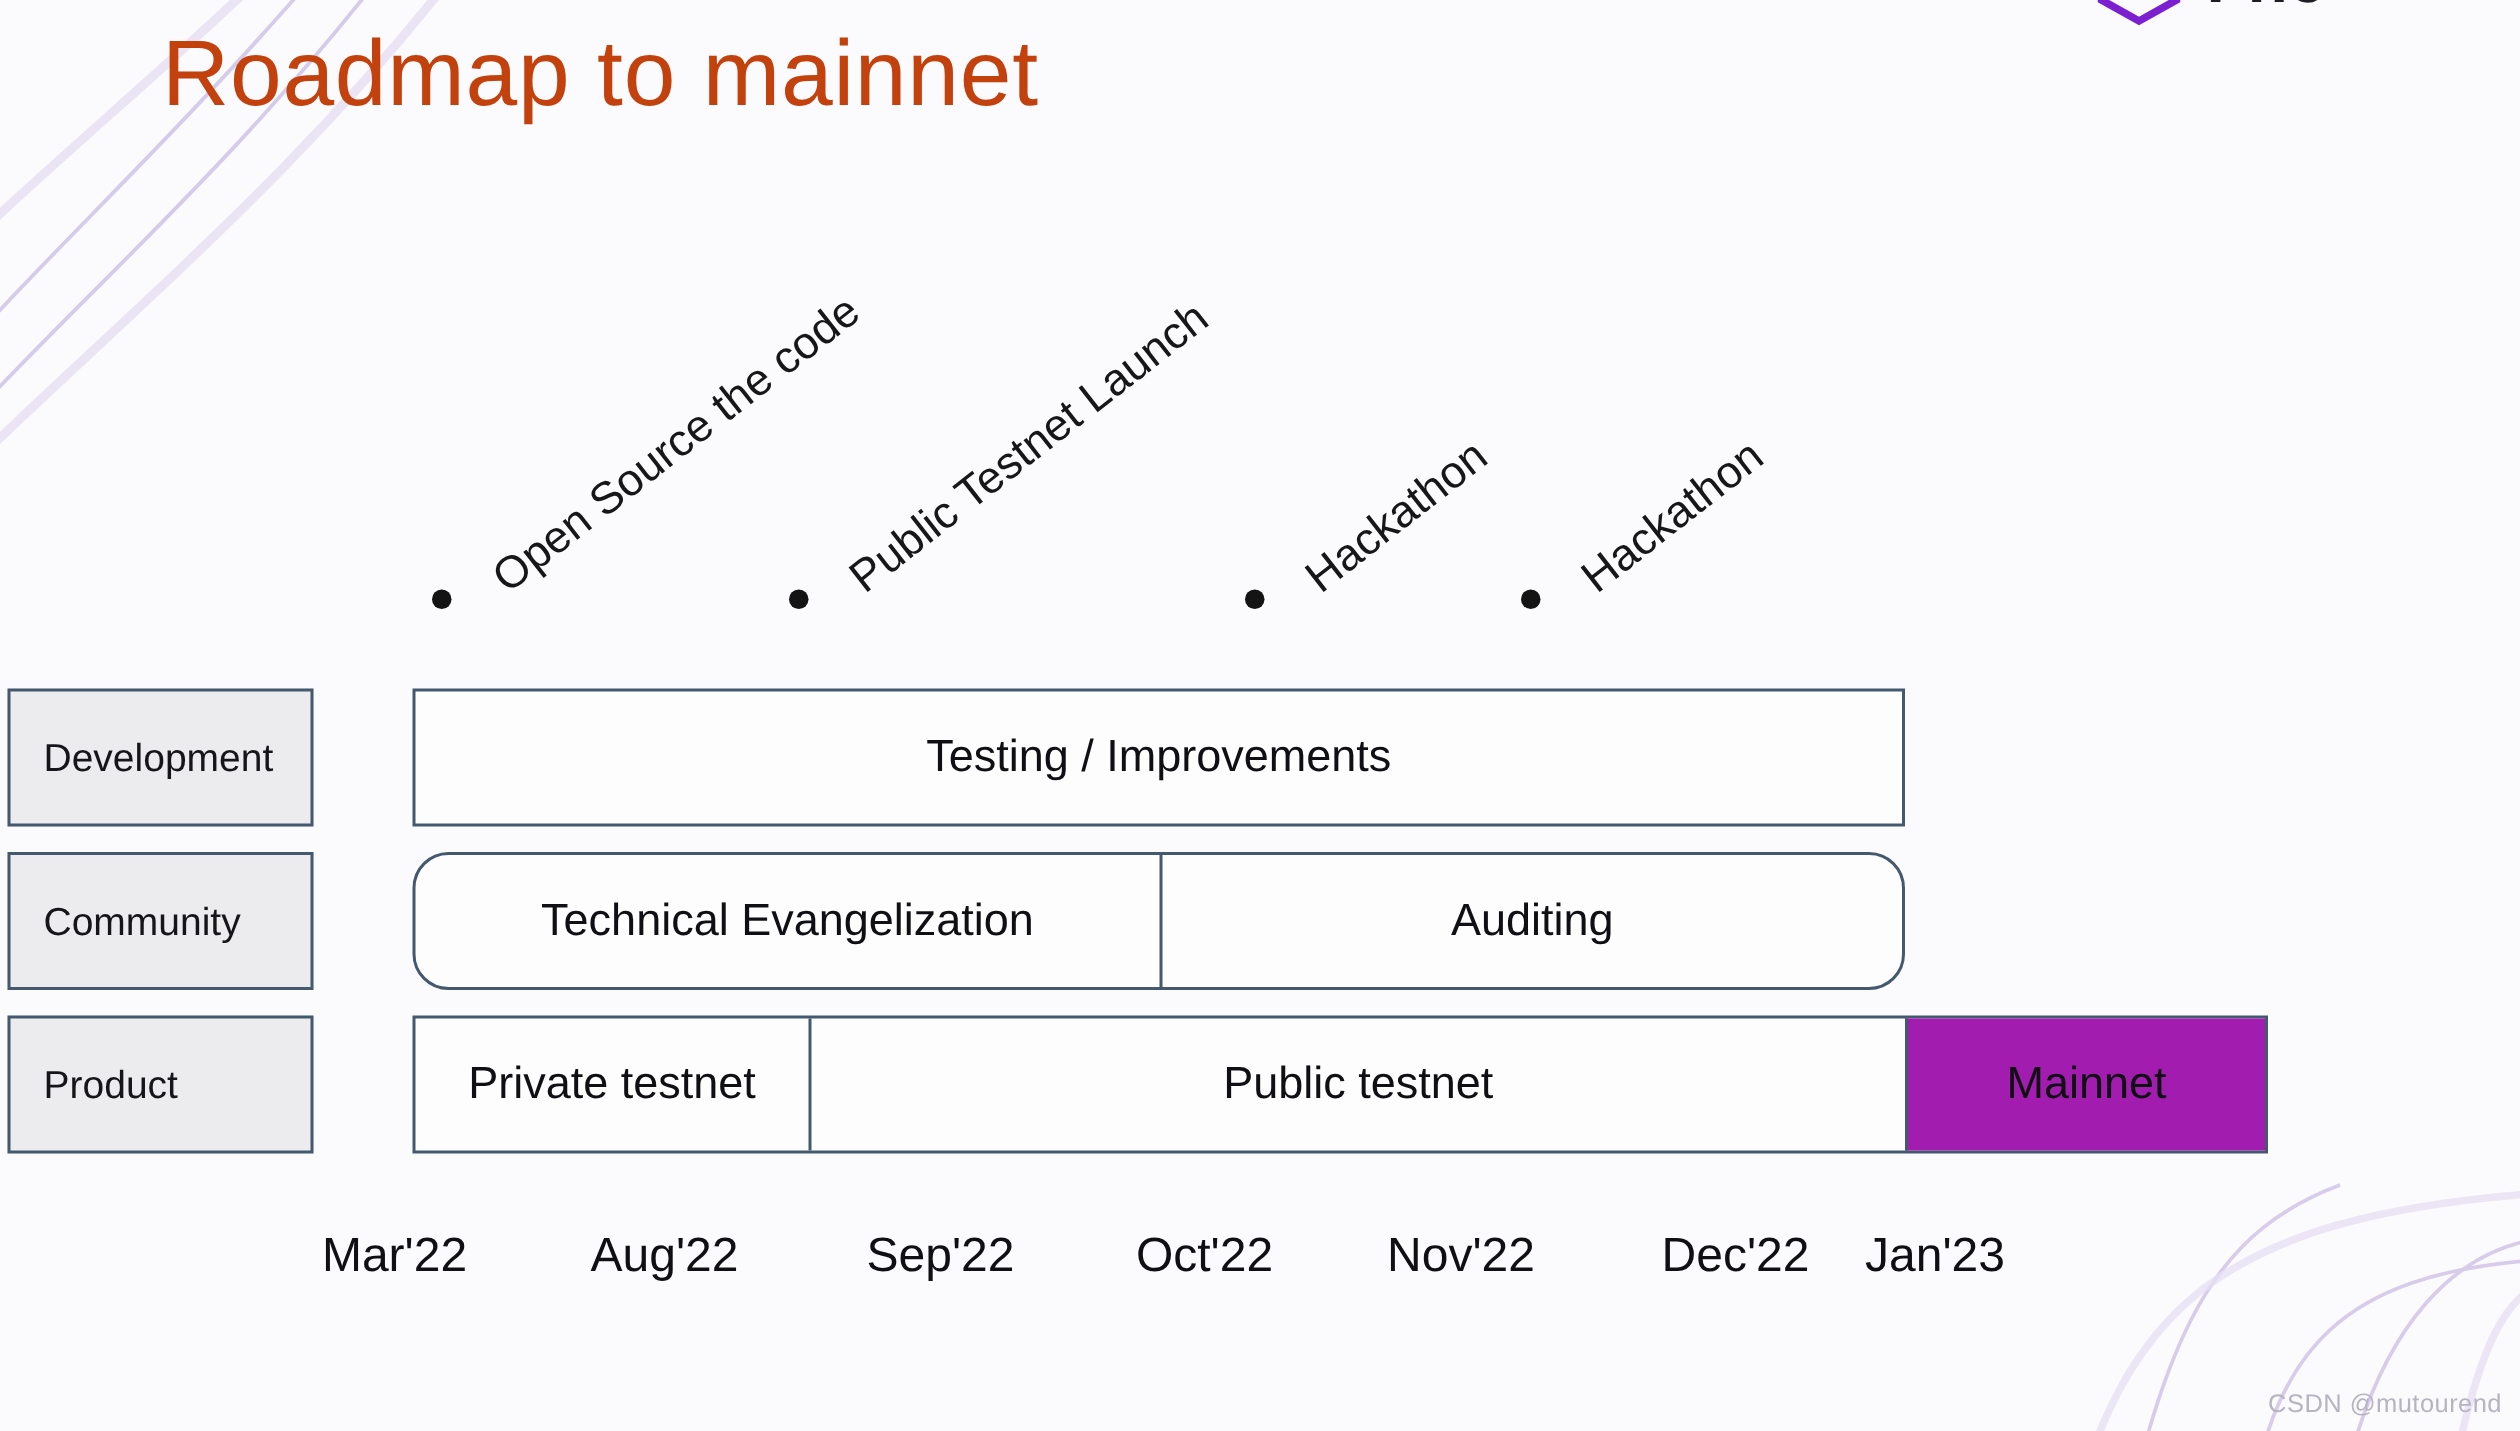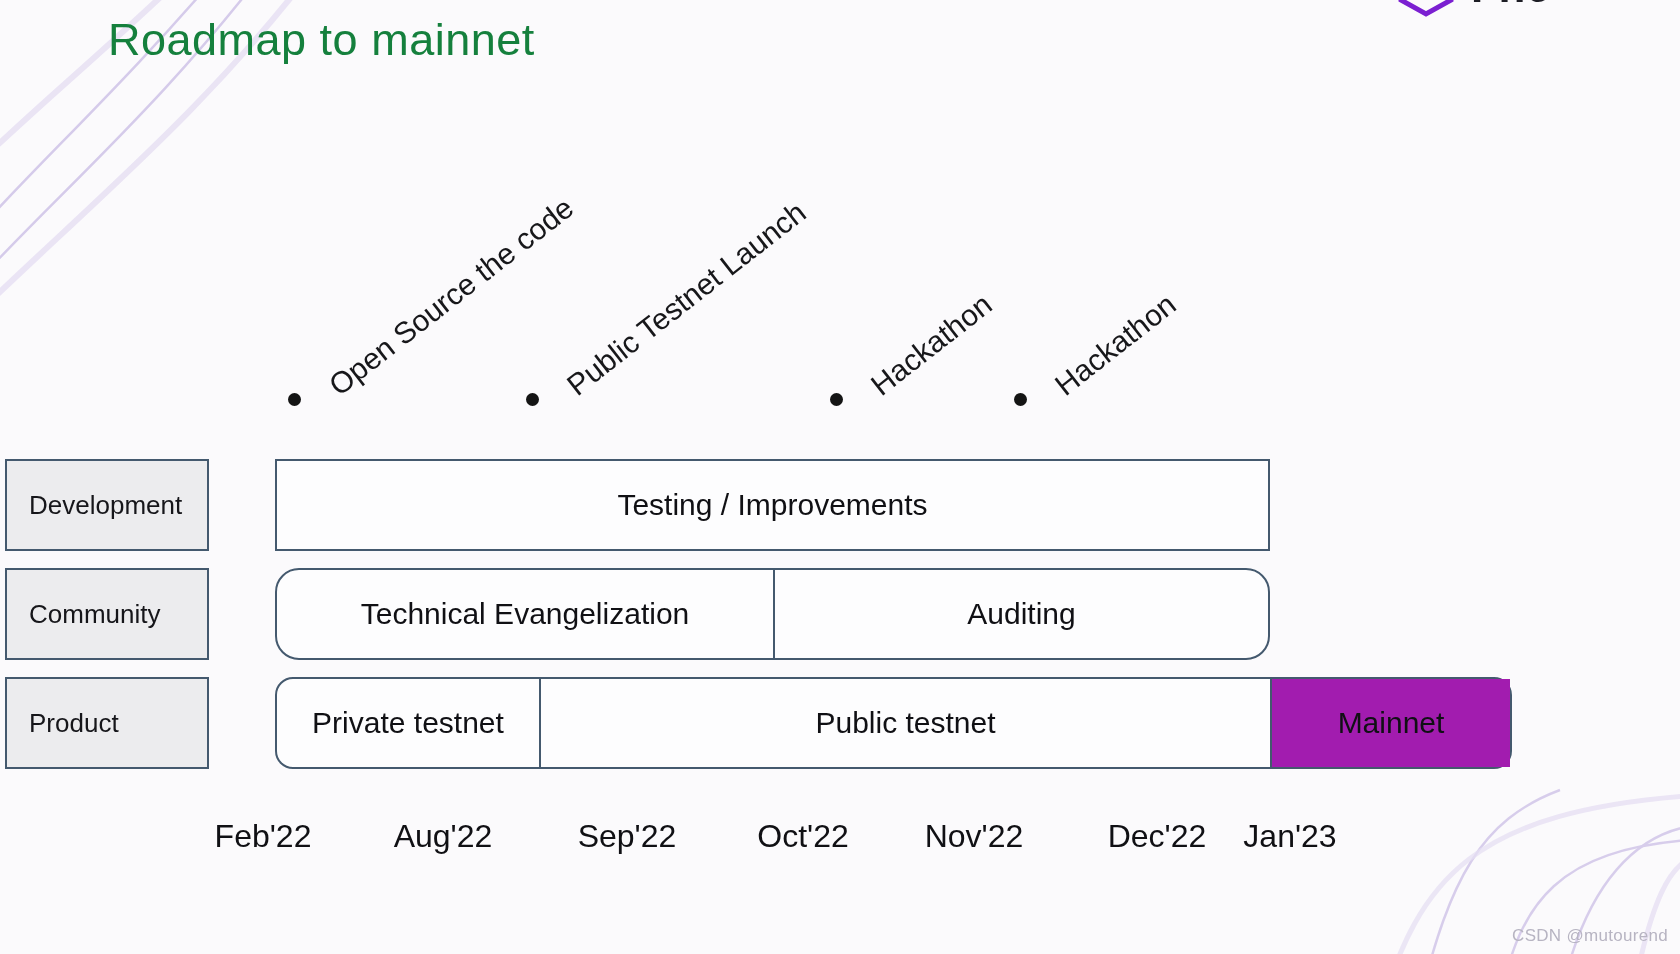--- a/index.html
+++ b/index.html
@@ -17,21 +17,21 @@
 
   
   .logo{position:absolute;left:1395px;top:-44px;display:flex;align-items:center;gap:14px;}
   .logo-mark{width:62px;height:62px;}
   .logo-text{font-size:44px;font-weight:700;color:#1d1d25;letter-spacing:.5px;
              font-family:"Liberation Sans", sans-serif;}
 
   
   .title{
     position:absolute;left:108px;top:14px;
-    font-size:45px;font-weight:300;color:#15803d;
+    font-size:62px;font-weight:300;color:#c2410c;
     letter-spacing:.5px;white-space:nowrap;
     font-family:"Liberation Sans", sans-serif;
   }
 
   
   .milestone-dot{
     position:absolute;width:13px;height:13px;border-radius:50%;
     background:#141414;
   }
   .milestone-label{
@@ -143,28 +143,28 @@
     <span>Community</span>
   </div>
   <div class="bar" style="left:275px;top:568px;width:995px;height:92px;border-radius:24px;">
     <div class="seg" style="flex:0 0 496px;">Technical Evangelization</div>
     <div class="seg" style="flex:1 1 auto;">Auditing</div>
   </div>
 
   <div class="row-label" style="top:677px;height:92px;">
     <span>Product</span>
   </div>
-  <div class="bar" style="left:275px;top:677px;width:1237px;height:92px;border-radius:18px;">
+  <div class="bar" style="left:275px;top:677px;width:1237px;height:92px;">
     <div class="seg" style="flex:0 0 262px;">Private testnet</div>
     <div class="seg" style="flex:0 0 731px;">Public testnet</div>
     <div class="seg" style="flex:1 1 auto;background:#a21caf;">Mainnet</div>
   </div>
 
   <div>
-    <div class="month" style="left:263px;">Feb'22</div>
+    <div class="month" style="left:263px;">Mar'22</div>
     <div class="month" style="left:443px;">Aug'22</div>
     <div class="month" style="left:627px;">Sep'22</div>
     <div class="month" style="left:803px;">Oct'22</div>
     <div class="month" style="left:974px;">Nov'22</div>
     <div class="month" style="left:1157px;">Dec'22</div>
     <div class="month" style="left:1290px;">Jan'23</div>
   </div>
 
   <div class="watermark">CSDN @mutourend</div>
 

